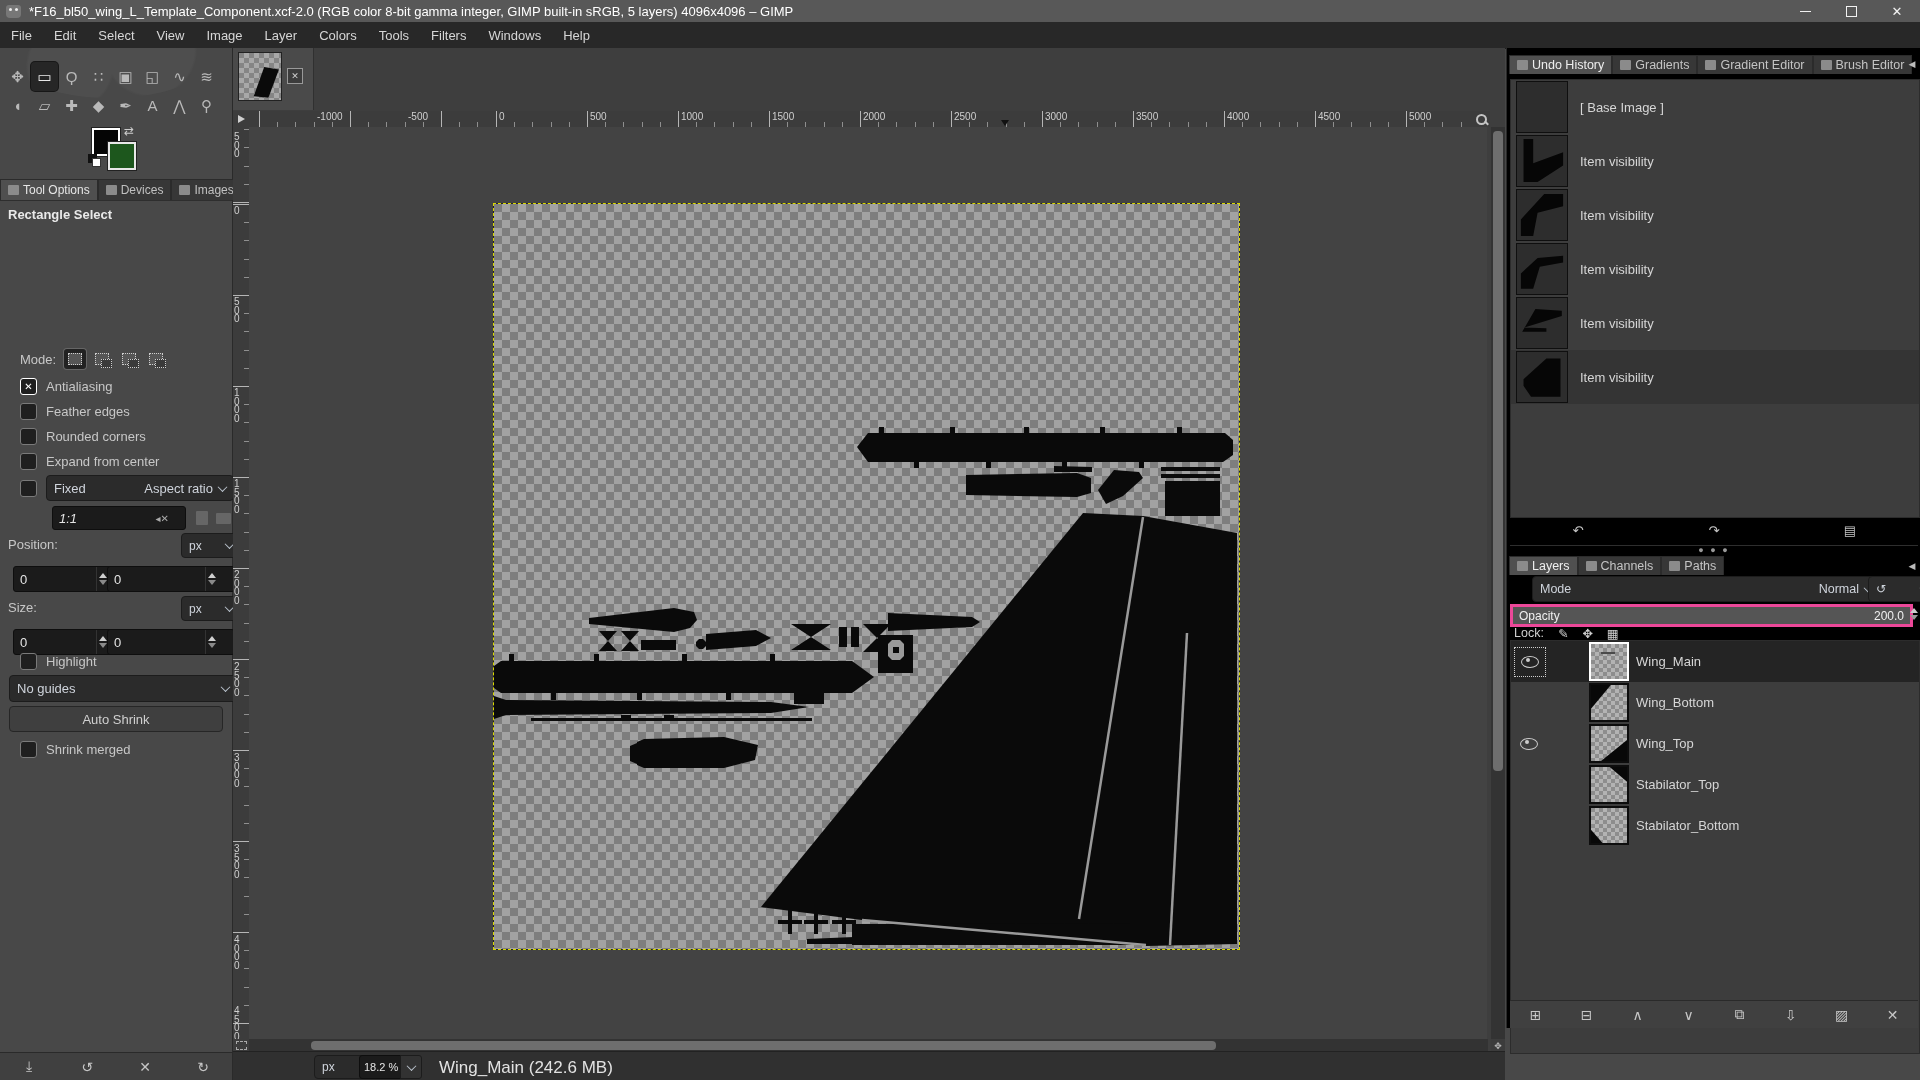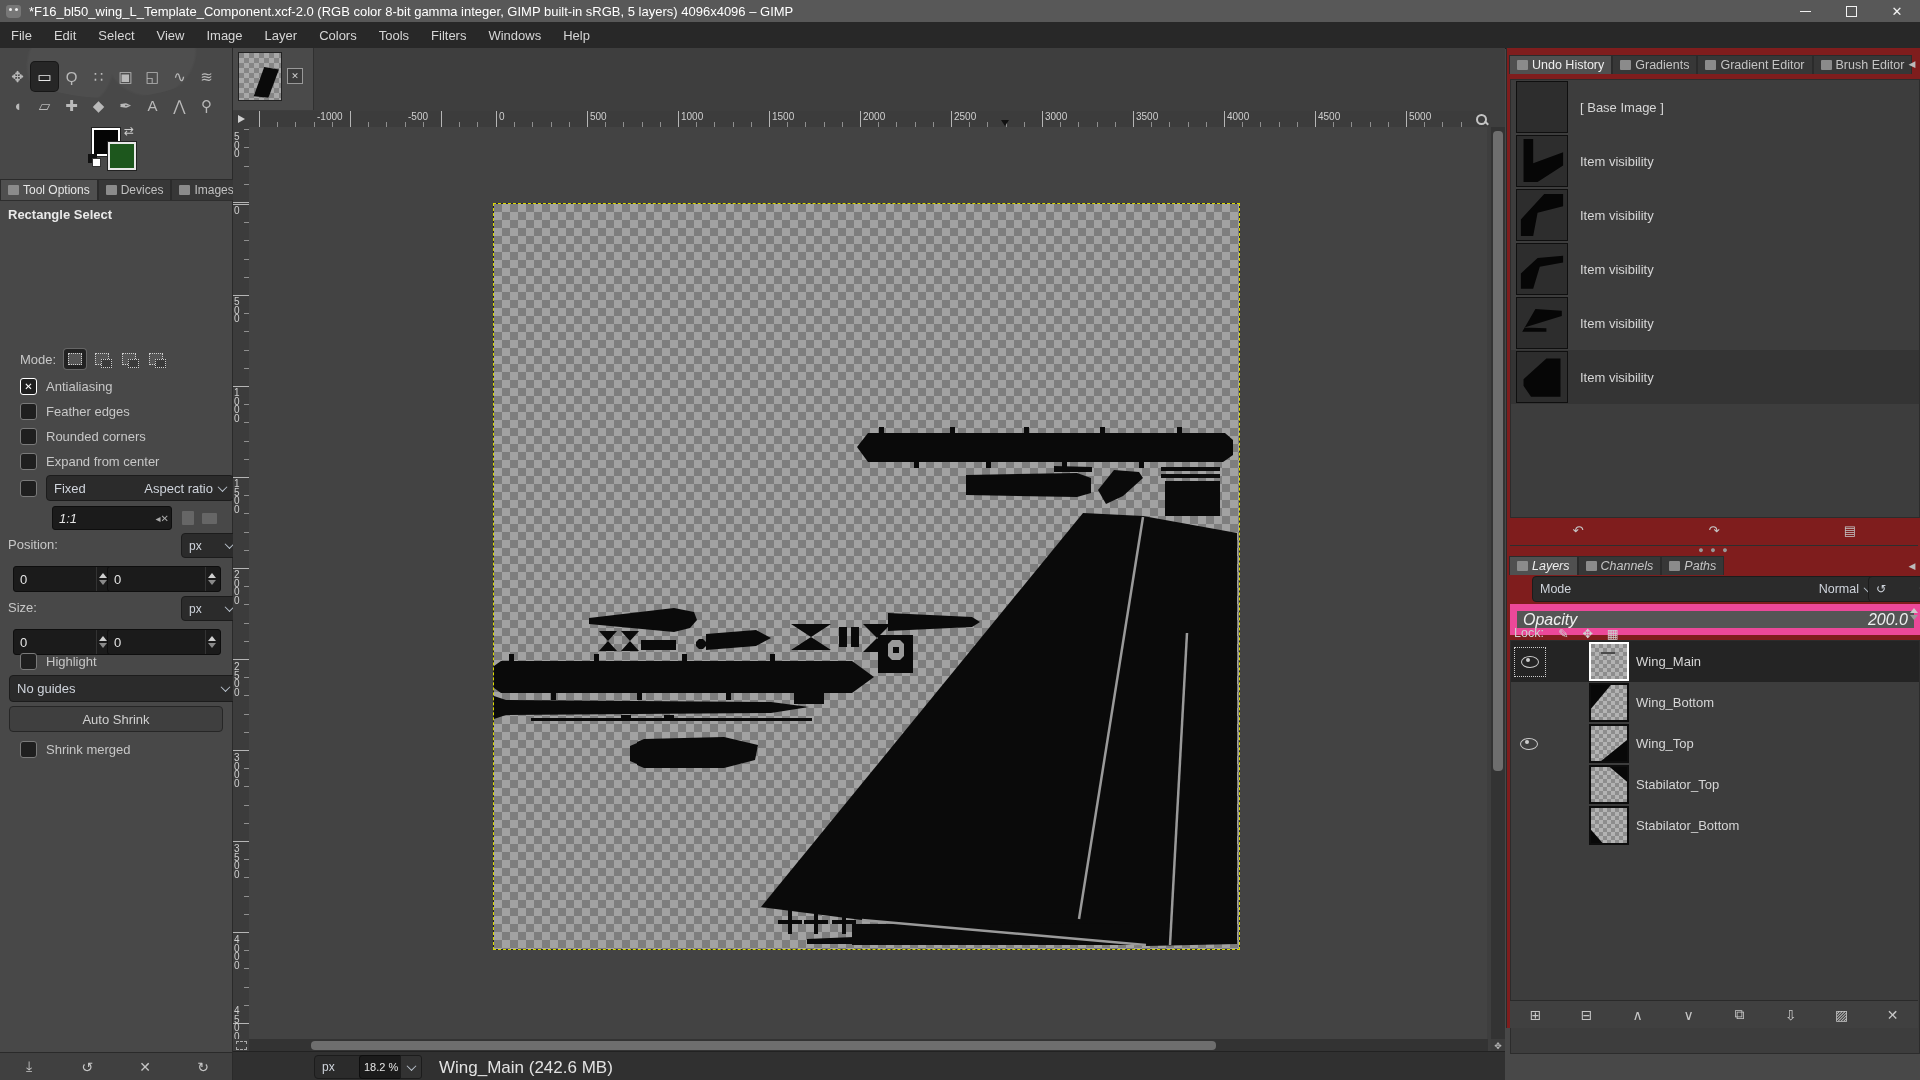--- a/index.html
+++ b/index.html
@@ -44,21 +44,21 @@
   .cb{width:15px;height:15px;border:1px solid #7a7a7a;border-radius:3px;background:#1f1f1f;margin:0 9px 0 8px;flex:none;
       display:flex;align-items:center;justify-content:center;font-size:10px;font-weight:bold;color:transparent;}
   .cb.on{border-color:#fff;color:#fff;}
   .cblabel{color:#c7c7c7;}
   .mbtn{width:22px;height:20px;border-radius:3px;margin-right:5px;display:flex;align-items:center;justify-content:center;}
   .mbtn.active{background:#222;box-shadow:0 0 0 1px #666;}
   .mi{width:12px;height:10px;border:1px dotted #cfcfcf;background:#565656;position:relative;}
   .mi.dual::after{content:"";position:absolute;right:-4px;bottom:-4px;width:9px;height:7px;border:1px dotted #cfcfcf;background:#3a3a3a;}
   .combo{background:#2b2b2b;border:1px solid #1c1c1c;border-radius:4px;color:#cfd4dc;display:flex;align-items:center;justify-content:space-between;padding:0 7px;}
   .vchev{width:6px;height:6px;border-right:1.8px solid #b9c2cc;border-bottom:1.8px solid #b9c2cc;transform:rotate(45deg) translate(-1px,-1px);flex:none;margin-left:6px;}
-  .field{background:#1b1b1b;border:1px solid #0e0e0e;border-radius:3px;color:#e4e4e4;display:flex;align-items:center;padding:0 2px 0 6px;}
+  .field{background:#1b1b1b;border:1px solid #0e0e0e;border-radius:3px;color:#e4e4e4;display:flex;align-items:center;padding:0 16px 0 6px;}
   .spin{margin-left:auto;display:flex;flex-direction:column;justify-content:center;gap:2px;padding:0 2px;border-left:1px solid #333;height:100%;}
   .spin i{width:0;height:0;border-left:4px solid transparent;border-right:4px solid transparent;}
   .spin .up{border-bottom:5px solid #cfcfcf;}
   .spin .dn{border-top:5px solid #8a8a8a;}
   .btn{background:#3f3f3f;border:1px solid #262626;border-radius:4px;color:#d0d0d0;display:flex;align-items:center;justify-content:center;}
   #lfooter,#rfooter{position:absolute;bottom:0;height:27px;display:flex;align-items:center;justify-content:space-around;border-top:1px solid #2a2a2a;background:#404040;}
   
   #canvasarea{position:absolute;left:233px;top:48px;width:1272px;height:1032px;background:#3e3e3e;}
   #imgtab{position:absolute;left:0;top:0;width:80px;height:62px;background:#4a4a4a;border-right:1px solid #303030;}
   #imgtab-thumb{position:absolute;left:5px;top:4px;width:42px;height:47px;border:1px solid #222;
@@ -95,44 +95,44 @@
   #hthumb{position:absolute;left:62px;top:2px;width:905px;height:9px;background:#6e6e6e;border-radius:4px;}
   #quickmask{position:absolute;left:0;bottom:28px;width:16px;height:13px;background:#3c3c3c;display:flex;align-items:center;justify-content:center;}
   #quickmask i{width:9px;height:7px;border:1px dashed #aaa;}
   #navcorner{position:absolute;right:0;bottom:28px;width:14px;height:13px;background:#3c3c3c;color:#bbb;font-size:9px;display:flex;align-items:center;justify-content:center;}
   #statusbar{position:absolute;left:0;bottom:0;width:1272px;height:28px;background:#303030;border-top:1px solid #222;color:#dedede;}
   #statusbar .combo{position:absolute;height:22px;top:3px;font-size:12px;}
   #zoombox{position:absolute;left:126px;top:3px;width:40px;height:22px;background:#1b1b1b;border:1px solid #0e0e0e;border-radius:3px 0 0 3px;color:#e6e6e6;font-size:11px;display:flex;align-items:center;padding-left:4px;}
   #zoomchev{position:absolute;left:167px;top:3px;width:20px;height:22px;background:#323232;border:1px solid #1c1c1c;border-radius:0 3px 3px 0;display:flex;align-items:center;justify-content:center;}
   #statusmsg{position:absolute;left:206px;top:6px;font-size:17px;color:#e2e2e2;}
   
-  #rightdock{position:absolute;left:1506px;top:48px;width:414px;height:980px;background:#7f1d1d;border-left:1px solid #2a2a2a;}
+  #rightdock{position:absolute;left:1506px;top:48px;width:414px;height:980px;background:#000000;border-left:1px solid #2a2a2a;}
   .dtabs{position:absolute;left:2px;top:5px;right:14px;display:flex;align-items:flex-end;height:21px;}
   .dtab{display:flex;align-items:center;gap:4px;padding:2px 7px;background:#373737;color:#c4c4c4;font-size:12.5px;border:1px solid #2b2b2b;border-bottom:none;white-space:nowrap;}
   .dtab.active{background:#505050;color:#eee;}
   .dockmenu{position:absolute;right:3px;width:12px;height:12px;color:#bbb;font-size:9px;display:flex;align-items:center;justify-content:center;}
   #undolist{position:absolute;left:3px;top:31px;width:408px;height:437px;background:#3d3d3d;border:1px solid #2c2c2c;overflow:hidden;}
   .urow{display:flex;align-items:center;height:54px;color:#d6d6d6;}
   .urow.sel{background:#343434;}
   .uth{width:50px;height:50px;background:#2d2d2d;border:1px solid #0f0f0f;margin-left:5px;flex:none;position:relative;overflow:hidden;}
   .uth::after{content:"";position:absolute;inset:3px;background:#060606;filter:drop-shadow(0 0 1px #999);}
   .uth[data-shape="blank"]::after{display:none;}
   .uth[data-shape="w1"]::after{clip-path:polygon(8% 0,30% 0,30% 55%,98% 30%,98% 60%,40% 98%,8% 98%);}
   .uth[data-shape="w2"]::after{clip-path:polygon(55% 2%,98% 2%,98% 30%,40% 45%,30% 98%,2% 98%,2% 60%);}
   .uth[data-shape="w3"]::after{clip-path:polygon(40% 25%,98% 20%,98% 35%,45% 45%,30% 95%,2% 95%,2% 60%);}
   .uth[data-shape="w4"]::after{clip-path:polygon(35% 18%,95% 22%,95% 34%,10% 60%,60% 62%,60% 70%,5% 70%);}
   .uth[data-shape="w5"]::after{clip-path:polygon(60% 8%,92% 8%,92% 95%,25% 95%,8% 70%,8% 55%);}
   .ulabel{margin-left:12px;font-size:13px;}
   #undofooter{position:absolute;left:3px;top:468px;width:408px;height:29px;display:flex;align-items:center;justify-content:space-around;color:#c9c9c9;border-bottom:1px solid #2e2e2e;}
   #splitter{position:absolute;left:0;top:497px;width:414px;height:10px;color:#999;display:flex;align-items:center;justify-content:center;font-size:9px;letter-spacing:2px;}
-  #layerstabs{top:506px;font-style:italic;}
+  #layerstabs{top:506px;}
   #moderow{position:absolute;left:0;top:528px;width:414px;height:26px;}
   #modecombo{position:absolute;left:25px;top:0;width:332px;height:24px;font-size:12.5px;}
   #modereset{position:absolute;left:361px;top:0;width:52px;height:24px;gap:4px;font-size:12px;}
-  #opacityrow{position:absolute;left:3px;top:556px;width:397px;height:17px;background:#555;border:7px solid #ec4899;color:#f0f0f0;font-size:16px;display:flex;align-items:center;font-style:italic;}
+  #opacityrow{position:absolute;left:3px;top:556px;width:397px;height:17px;background:#555;border:3px solid #ec4899;color:#f0f0f0;font-size:12px;display:flex;align-items:center;}
   #opacityspin{position:absolute;left:401px;top:556px;width:12px;height:19px;display:flex;flex-direction:column;justify-content:center;gap:2px;}
   #opacityspin i{width:0;height:0;border-left:4px solid transparent;border-right:4px solid transparent;margin:0 auto;}
   #lockrow{position:absolute;left:3px;top:576px;width:408px;height:18px;display:flex;align-items:center;color:#cfcfcf;font-size:12.5px;gap:14px;}
   #layerlist{position:absolute;left:3px;top:592px;width:408px;height:412px;background:#3d3d3d;border:1px solid #2c2c2c;overflow:hidden;}
   .lrow{display:flex;align-items:center;height:41px;color:#d6d6d6;position:relative;}
   .lrow.sel{background:#242424;}
   .eyebox{width:30px;height:28px;margin-left:3px;display:flex;align-items:center;justify-content:center;flex:none;}
   .eyebox.focus{border:1px dotted #cfcfcf;}
   .eye{width:16px;height:10px;border:1.6px solid #ccc;border-radius:50%;position:relative;}
   .eye::after{content:"";position:absolute;left:4.2px;top:1.4px;width:4px;height:4px;background:#ccc;border-radius:50%;}

